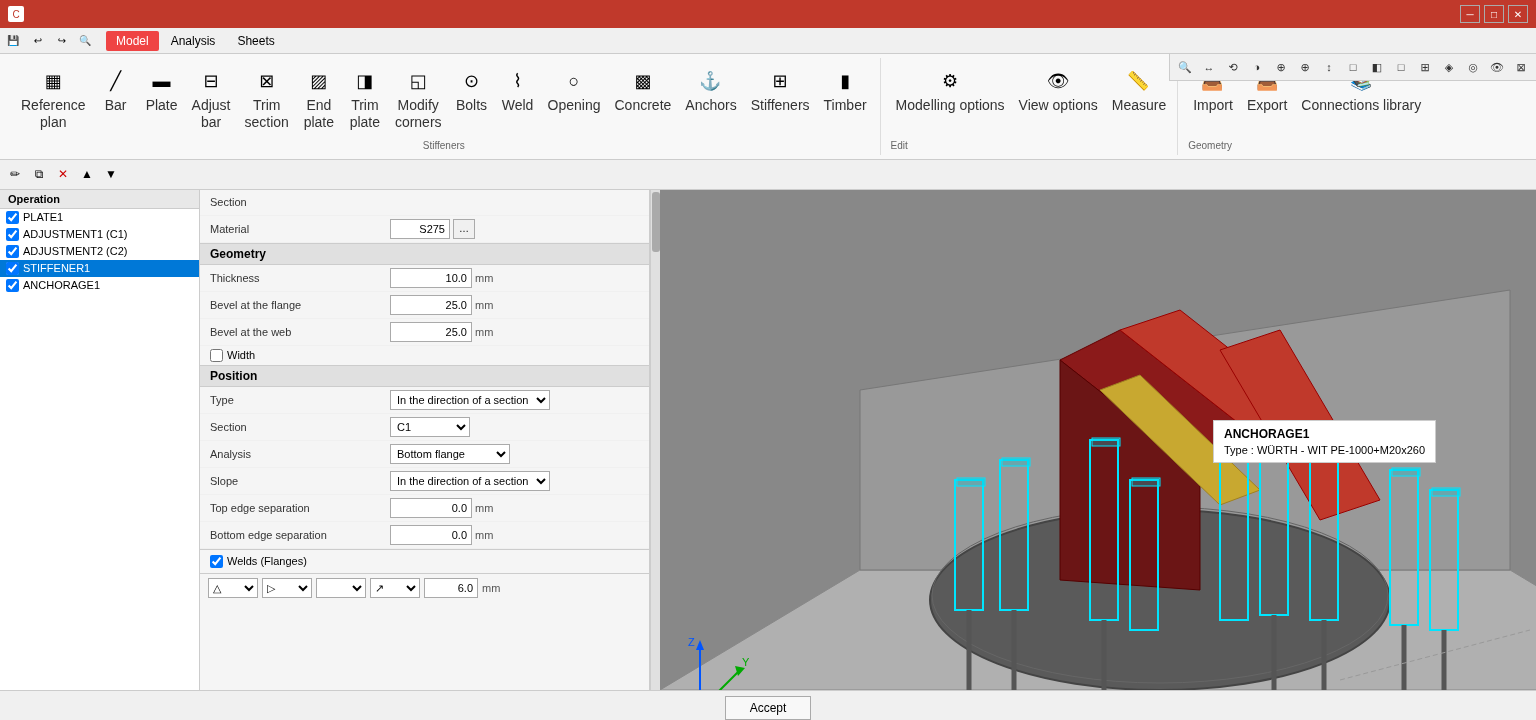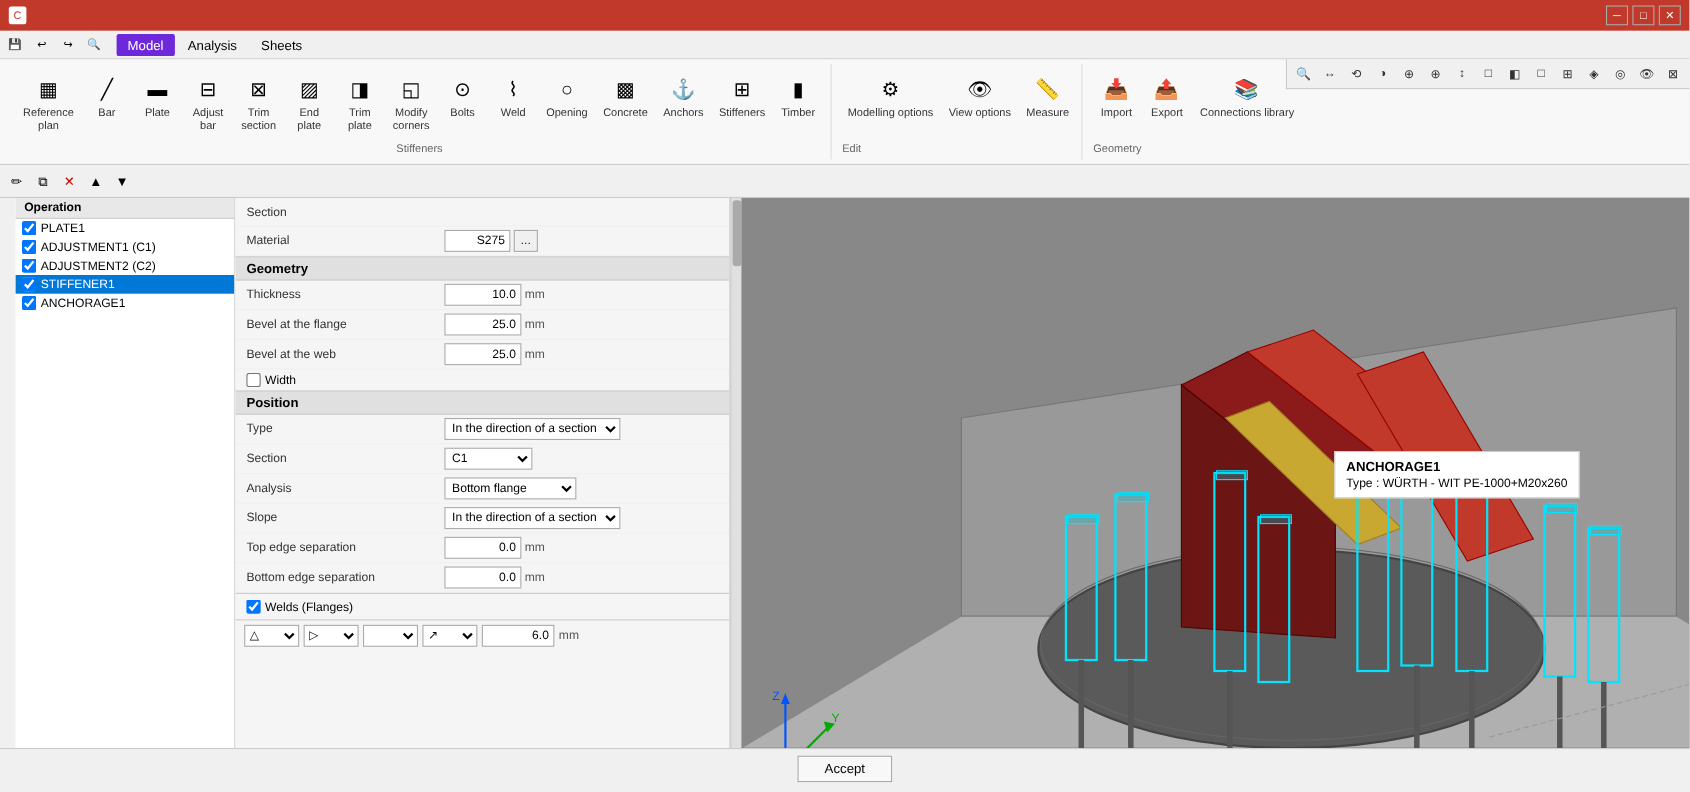--- a/index.html
+++ b/index.html
@@ -23,39 +23,39 @@
     #menubar {
       background: #f0f0f0;
       height: 26px;
       display: flex;
       align-items: center;
       padding: 0 4px;
       border-bottom: 1px solid #ccc;
       gap: 2px;
     }
     .menu-item { padding: 3px 10px; cursor: pointer; font-size: 12px; border-radius: 2px; }
-    .menu-item:hover, .menu-item.active { background: #6d28d9; color: white; }
+    .menu-item:hover, .menu-item.active { background: #ef4444; color: white; }
     .quick-access { display: flex; align-items: center; gap: 4px; margin-right: 8px; }
     .qa-btn { width: 20px; height: 20px; display: flex; align-items: center; justify-content: center; cursor: pointer; border-radius: 2px; font-size: 10px; }
 
     
     #ribbon {
       background: #f8f8f8;
       border-bottom: 1px solid #ccc;
       display: flex;
       flex-direction: column;
     }
     .ribbon-content { display: flex; padding: 4px 8px; gap: 4px; min-height: 90px; }
     .ribbon-group { display: flex; flex-direction: column; align-items: center; border-right: 1px solid #ddd; padding: 4px 8px; gap: 2px; }
     .ribbon-group:last-child { border-right: none; }
     .ribbon-group-label { font-size: 10px; color: #666; margin-top: auto; padding-top: 4px; }
     .ribbon-items { display: flex; gap: 4px; flex: 1; }
     .ribbon-btn { display: flex; flex-direction: column; align-items: center; cursor: pointer; padding: 3px 5px; border-radius: 3px; min-width: 40px; }
     .ribbon-btn .icon { width: 32px; height: 32px; display: flex; align-items: center; justify-content: center; font-size: 18px; }
-    .ribbon-btn .label { font-size: 10px; text-align: center; color: #333; line-height: 1.2; }
+    .ribbon-btn .label { font-size: 14px; text-align: center; color: #333; line-height: 1.2; }
 
     
     #main { display: flex; height: calc(720px - 28px - 26px - 100px - 30px); }
 
     
     #toolbar-strip {
       background: #f0f0f0;
       border-bottom: 1px solid #ccc;
       height: 30px;
       display: flex;
@@ -82,21 +82,21 @@
     
     #center-panel {
       width: 450px;
       background: #f5f5f5;
       border-right: 1px solid #ccc;
       overflow-y: auto;
     }
     .prop-row { display: flex; align-items: center; padding: 3px 10px; border-bottom: 1px solid #f0f0f0; min-height: 26px; }
     .prop-label { width: 180px; font-size: 11px; color: #333; flex-shrink: 0; }
     .prop-value { flex: 1; display: flex; align-items: center; gap: 3px; }
-    .prop-input { width: 70px; height: 20px; border: 1px solid #aaa; padding: 1px 4px; font-size: 11px; text-align: right; background: white; }
+    .prop-input { width: 82px; height: 20px; border: 1px solid #aaa; padding: 1px 4px; font-size: 11px; text-align: right; background: white; }
     .prop-unit { font-size: 11px; color: #555; }
     .prop-select { height: 20px; border: 1px solid #aaa; font-size: 11px; background: white; padding: 0 2px; }
     .prop-select-wide { min-width: 140px; }
     .section-header { background: #e0e0e0; padding: 3px 10px; font-size: 12px; font-weight: 600; border-bottom: 1px solid #ccc; border-top: 1px solid #ccc; }
     .prop-btn { height: 20px; width: 22px; border: 1px solid #aaa; background: #f0f0f0; cursor: pointer; font-size: 10px; display: flex; align-items: center; justify-content: center; }
     .prop-checkbox { display: flex; align-items: center; gap: 4px; padding: 3px 10px; }
     .prop-checkbox input { cursor: pointer; }
 
     
     #scrollbar { width: 12px; background: #e0e0e0; cursor: pointer; }
@@ -131,21 +131,21 @@
       border-top: 1px solid #ccc;
       display: flex;
       align-items: center;
       justify-content: center;
     }
     .accept-btn { padding: 4px 24px; background: #f8f8f8; border: 1px solid #aaa; cursor: pointer; font-size: 12px; }
 
     
     .weld-row { display: flex; align-items: center; padding: 4px 8px; gap: 4px; border-top: 1px solid #ccc; }
     .weld-select-sm { height: 20px; border: 1px solid #aaa; background: white; font-size: 11px; width: 50px; }
-    .weld-input { width: 66px; height: 20px; border: 1px solid #aaa; font-size: 11px; text-align: right; padding: 1px 4px; }
+    .weld-input { width: 54px; height: 20px; border: 1px solid #aaa; font-size: 11px; text-align: right; padding: 1px 4px; }
 
     
     .scene-container {
       position: absolute;
       top: 0; left: 0; right: 0; bottom: 0;
       overflow: hidden;
     }
 
     .ribbon-icon { font-size: 20px; }
 
@@ -319,21 +319,21 @@
 </div>
 
 <div id="toolbar-strip">
   <div class="ts-btn">✏</div>
   <div class="ts-btn">⧉</div>
   <div class="ts-btn danger">✕</div>
   <div class="ts-btn">▲</div>
   <div class="ts-btn">▼</div>
 </div>
 
-<div id="main" style="display:flex;height:calc(720px - 28px - 26px - 100px - 30px - 36px);margin-left:14px;">
+<div id="main" style="display:flex;height:calc(720px - 28px - 26px - 100px - 30px - 36px);">
 
   <div id="left-panel">
     <div class="op-header">Operation</div>
     <div class="op-item">
       <input type="checkbox" checked="" style="">
       <span class="op-label">PLATE1</span>
     </div>
     <div class="op-item">
       <input type="checkbox" checked="" style="">
       <span class="op-label">ADJUSTMENT1 (C1)</span>

